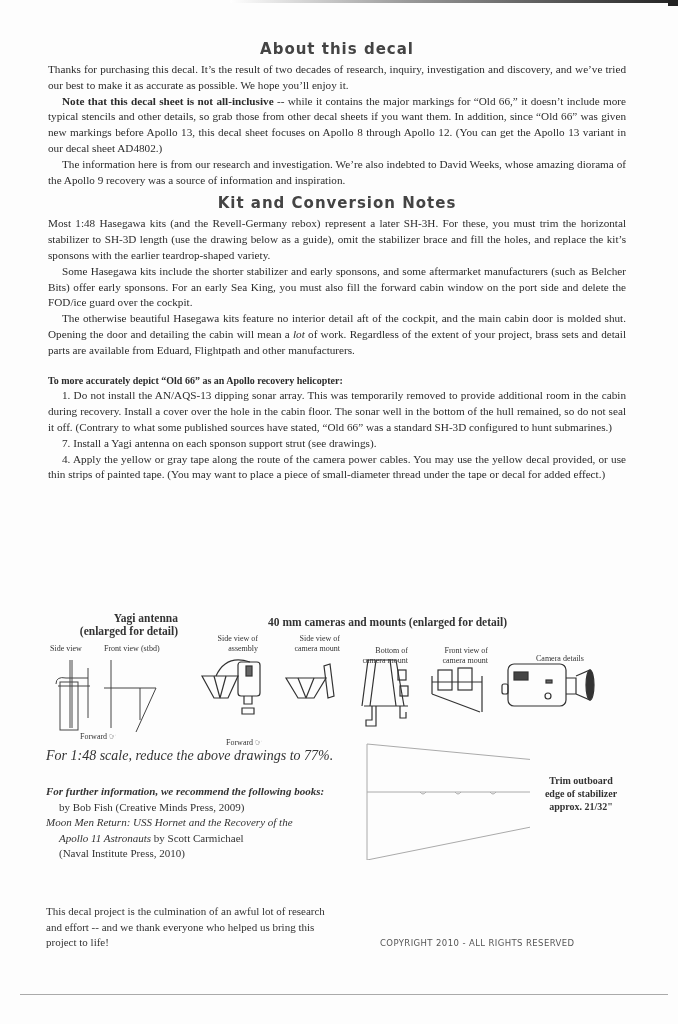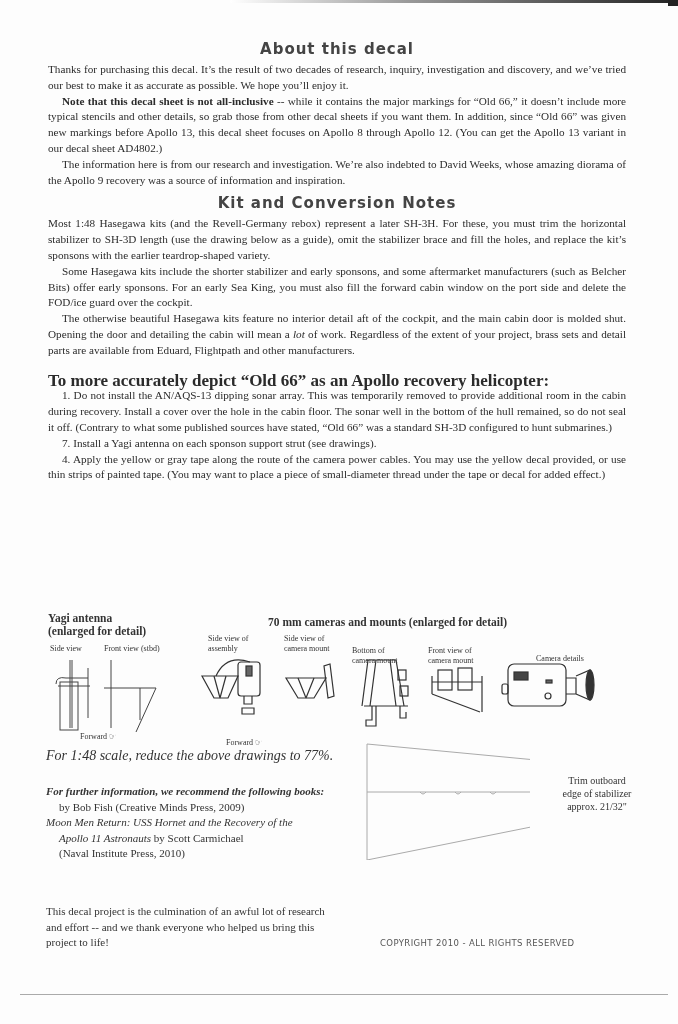--- a/index.html
+++ b/index.html
@@ -9,38 +9,38 @@
              background:linear-gradient(90deg,#fff 0%,#999 40%,#222 100%); }
   .topcorner { position:absolute; top:0; right:0; width:10px; height:6px; background:#222; }
   .page { position:absolute; left:48px; top:36px; width:578px; }
   h2 { font-family:"DejaVu Sans","Liberation Sans",sans-serif; font-weight:bold;
        font-size:15px; letter-spacing:1px; text-align:center; color:#444;
        margin:4px 0 4px 0; }
   p { margin:0; font-size:11.2px; line-height:15.8px; text-align:justify;
       font-family:"Liberation Serif", serif; color:#2b2b2b; }
   p.ind { text-indent:14px; }
   b.bl { font-weight:bold; }
-  .lead { font-weight:bold; font-size:17px; margin-top:14px; font-family:"Liberation Serif",serif; }
+  .lead { font-weight:bold; font-size:10px; margin-top:14px; font-family:"Liberation Serif",serif; }
   .section2 { margin-top:6px; }
   .figs { position:absolute; left:0; top:612px; width:678px; height:160px; }
-  .lbl { position:absolute; font-family:"Liberation Serif",serif; color:#333; text-align:left; }
+  .lbl { position:absolute; font-family:"Liberation Serif",serif; color:#333; text-align:right; }
   .lbl.big { font-size:11.5px; font-weight:bold; line-height:13px; }
   .lbl.sm { font-size:8px; line-height:10px; }
   .scale-note { position:absolute; left:46px; top:748px; font-style:italic; font-size:14px;
                 font-family:"Liberation Serif",serif; color:#333; }
   .books { position:absolute; left:46px; top:784px; width:280px; font-size:11px; line-height:15.5px;
            font-family:"Liberation Serif",serif; color:#333; }
   .books .hd { font-style:italic; font-weight:bold; }
   .books .t { font-style:italic; }
   .books .in { padding-left:13px; }
   .thanks { position:absolute; left:46px; top:904px; width:280px; font-size:11px; line-height:15.5px;
             font-family:"Liberation Serif",serif; color:#333; }
   .stab { position:absolute; left:360px; top:740px; }
-  .trim { position:absolute; left:552px; top:774px; width:90px; text-align:center;
-          font-size:10px; line-height:13px; font-family:"Liberation Serif",serif; color:#333; }
+  .trim { position:absolute; left:536px; top:774px; width:90px; text-align:center;
+          font-size:10px; line-height:13px; font-family:"Liberation Serif",serif; color:#333;font-weight:bold; }
   .copy { position:absolute; left:380px; top:938px; font-family:"DejaVu Sans","Liberation Sans",sans-serif;
           font-size:8.5px; letter-spacing:0.4px; color:#555; }
   .botline { position:absolute; left:20px; top:994px; width:648px; height:1px; background:#aaa; }
 </style>
 </head>
 <body>
 
 <div class="topline"></div>
 <div class="topcorner"></div>
 
@@ -78,21 +78,21 @@
       <rect x="16" y="26" width="18" height="48"></rect>
       <line x1="14" y1="30" x2="46" y2="30"></line>
       <line x1="67" y1="4" x2="67" y2="72"></line>
       <line x1="60" y1="32" x2="112" y2="32"></line>
       <line x1="112" y1="32" x2="92" y2="76"></line>
       <line x1="96" y1="32" x2="96" y2="64"></line>
     </g>
   </svg>
   <div class="lbl sm" style="left:80px;top:120px;">Forward ☞</div>
 
-  <div class="lbl big" style="left:268px;top:4px;">70 mm cameras and mounts (enlarged for detail)</div>
+  <div class="lbl big" style="left:268px;top:4px;">40 mm cameras and mounts (enlarged for detail)</div>
   <div class="lbl sm" style="left:208px;top:22px;width:50px;">
     <div>Side view of</div>
     <div>assembly</div>
   </div>
   <div class="lbl sm" style="left:284px;top:22px;width:56px;">
     <div>Side view of</div>
     <div>camera mount</div>
   </div>
   <div class="lbl sm" style="left:352px;top:34px;width:56px;">
     <div>Bottom of</div>

